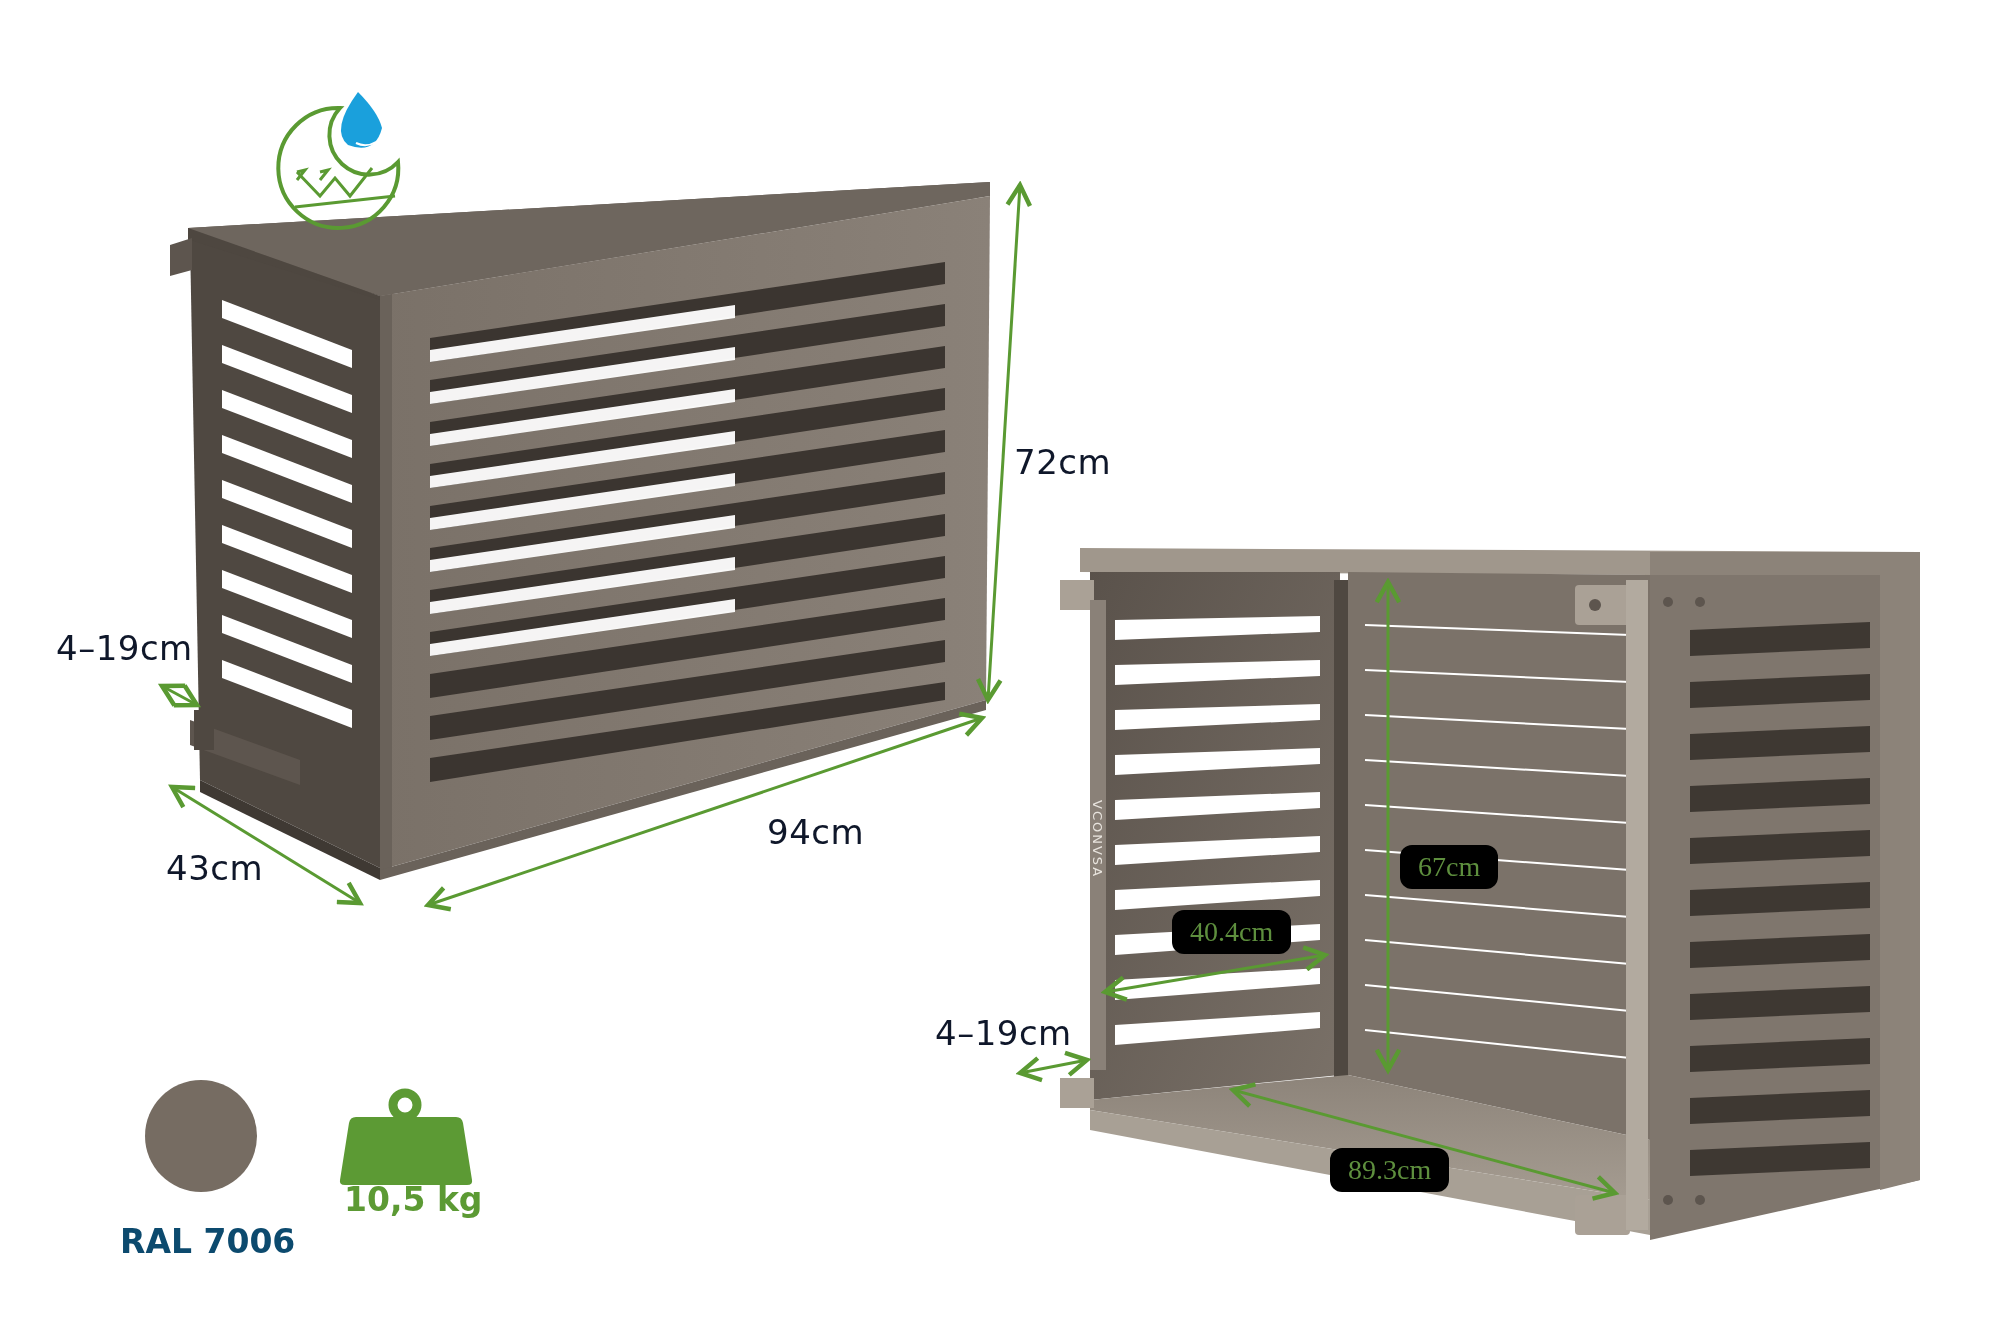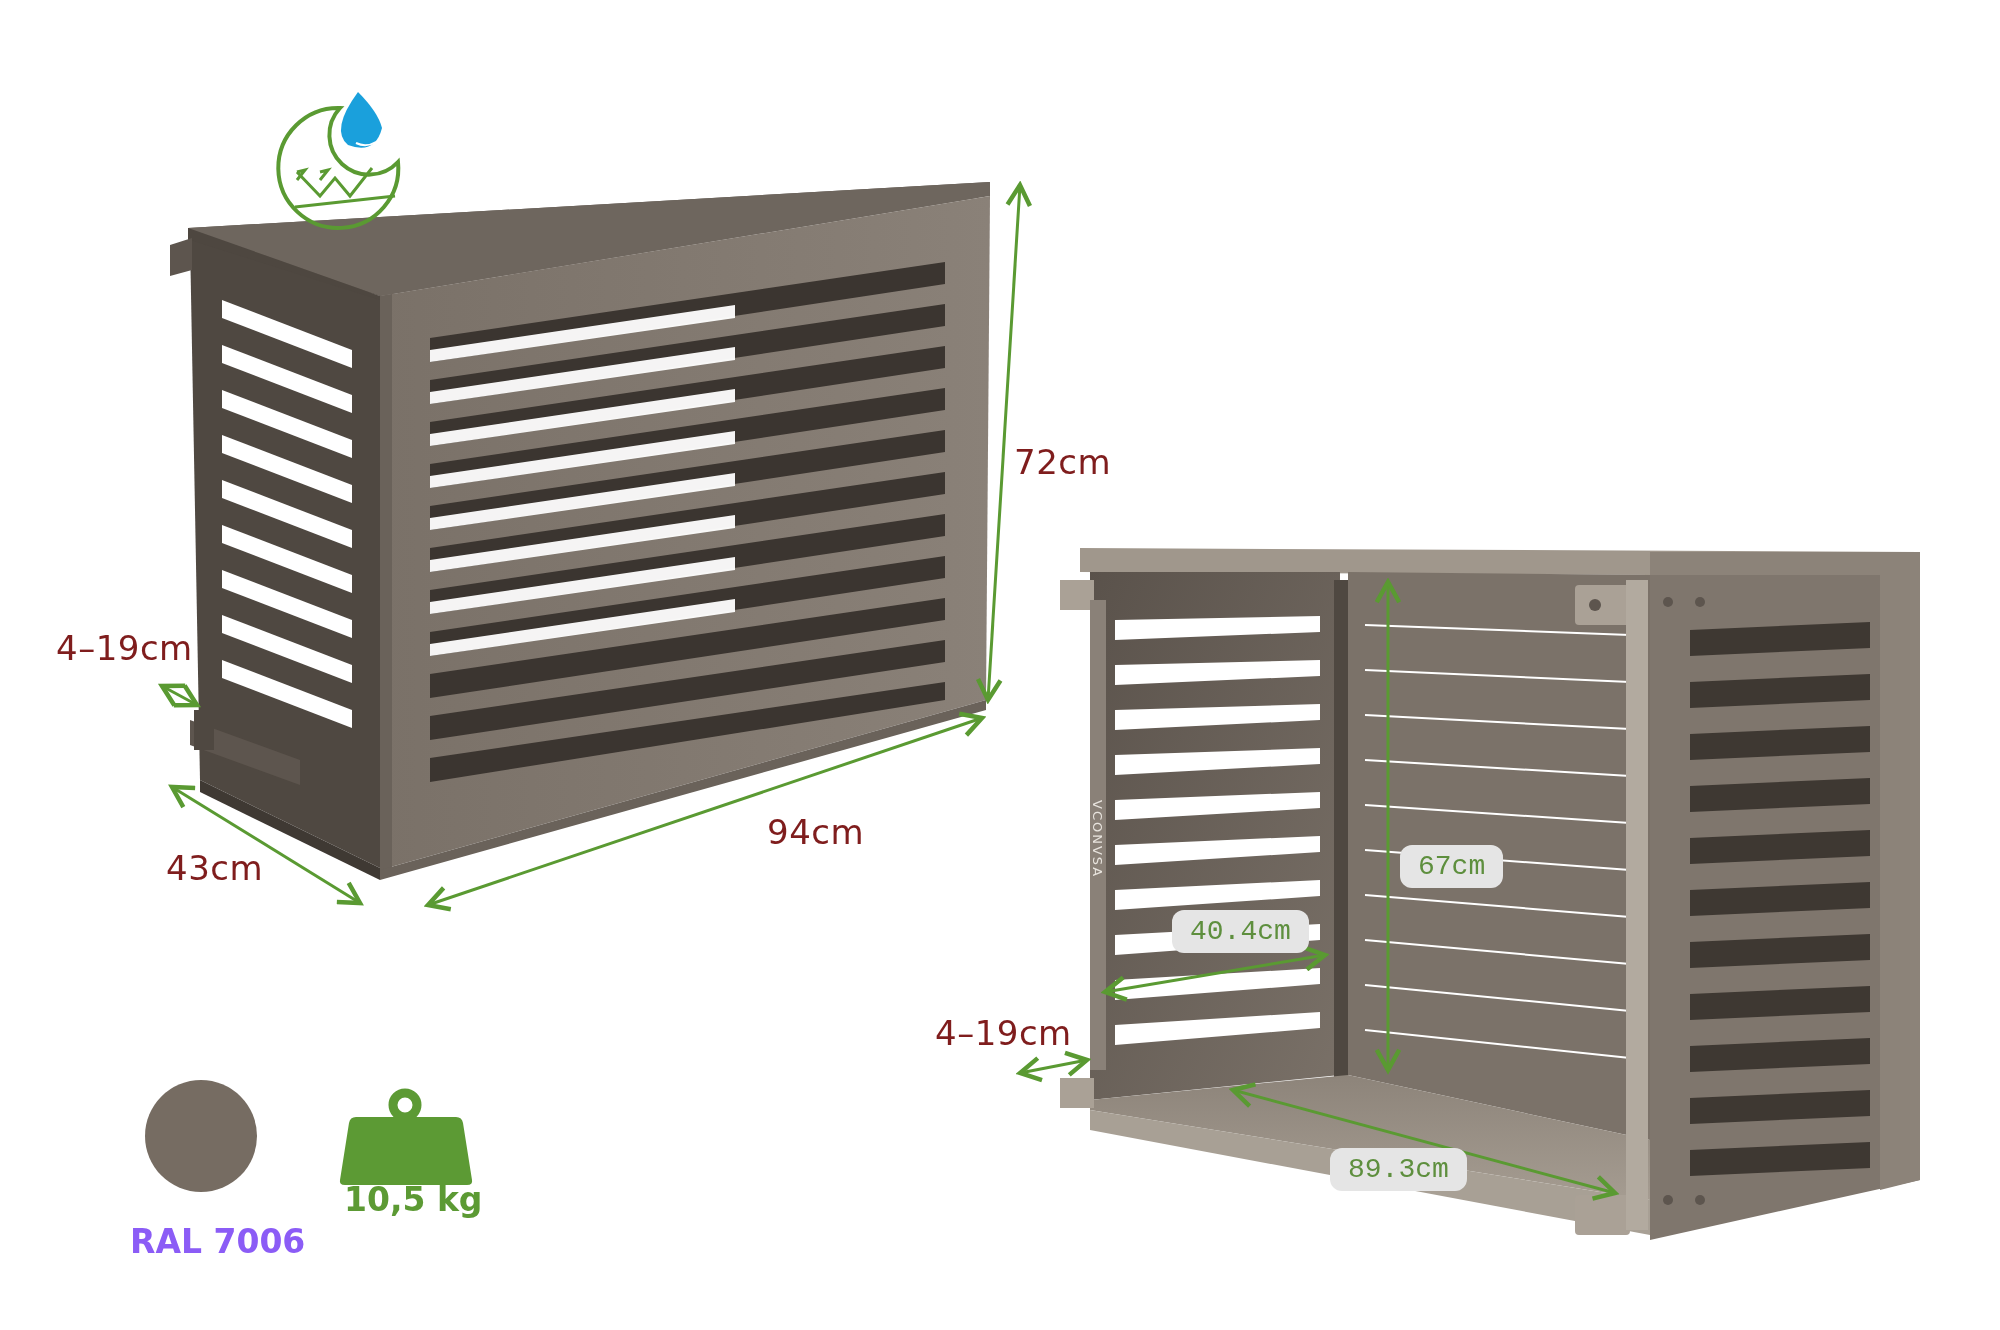--- a/index.html
+++ b/index.html
@@ -1,23 +1,23 @@
 <!DOCTYPE html>
 <html><head>
   <meta charset="utf-8">
   <style>
     html, body { margin: 0; padding: 0; background: #ffffff; }
     body { width: 2000px; height: 1330px; position: relative; overflow: hidden;
            font-family: "DejaVu Sans", sans-serif; }
     .stage { position: absolute; left: 0; top: 0; width: 2000px; height: 1330px; }
     svg.art { position: absolute; left: 0; top: 0; width: 2000px; height: 1330px; }
-    .dim { position: absolute; color: #7f1d1d; font-family: "DejaVu Sans", sans-serif;
+    .dim { position: absolute; color: #0f172a; font-family: "DejaVu Sans", sans-serif;
            font-size: 34px; letter-spacing: 0.5px; white-space: nowrap; }
-    .pill { position: absolute; background: #e5e5e5; border-radius: 12px;
-            color: #5e8f3e; font-family: Liberation Mono, monospace; font-size: 28px;
+    .pill { position: absolute; background: #000000; border-radius: 12px;
+            color: #5e8f3e; font-family: Liberation Serif, serif; font-size: 28px;
             padding: 6px 18px; white-space: nowrap; text-align: center; }
     .legend-label { position: absolute; font-family: "DejaVu Sans", sans-serif;
                     font-size: 33px; font-weight: bold; white-space: nowrap; }
     .swatch { position: absolute; border-radius: 50%; }
   </style>
 </head>
 <body>
 
 <div class="stage">
 
@@ -208,16 +208,16 @@
   <div class="dim" style="left:767px; top:812px;">94cm</div>
   <div class="dim" style="left:166px; top:848px;">43cm</div>
   <div class="dim" style="left:56px; top:628px;">4–19cm</div>
 
   <div class="pill" style="left:1400px; top:845px;">67cm</div>
   <div class="pill" style="left:1172px; top:910px;">40.4cm</div>
   <div class="pill" style="left:1330px; top:1148px;">89.3cm</div>
   <div class="dim" style="left:935px; top:1013px;">4–19cm</div>
 
   <div class="swatch" style="left:145px; top:1080px; width:112px; height:112px; background:#766c62;"></div>
-  <div class="legend-label" style="left:130px; top:1222px; color:#8b5cf6;">RAL 7006</div>
+  <div class="legend-label" style="left:120px; top:1222px; color:#0c4a6e;">RAL 7006</div>
   <div class="legend-label" style="left:344px; top:1180px; color:#5c9a34;">10,5 kg</div>
 
 </div>
 
 </body></html>

